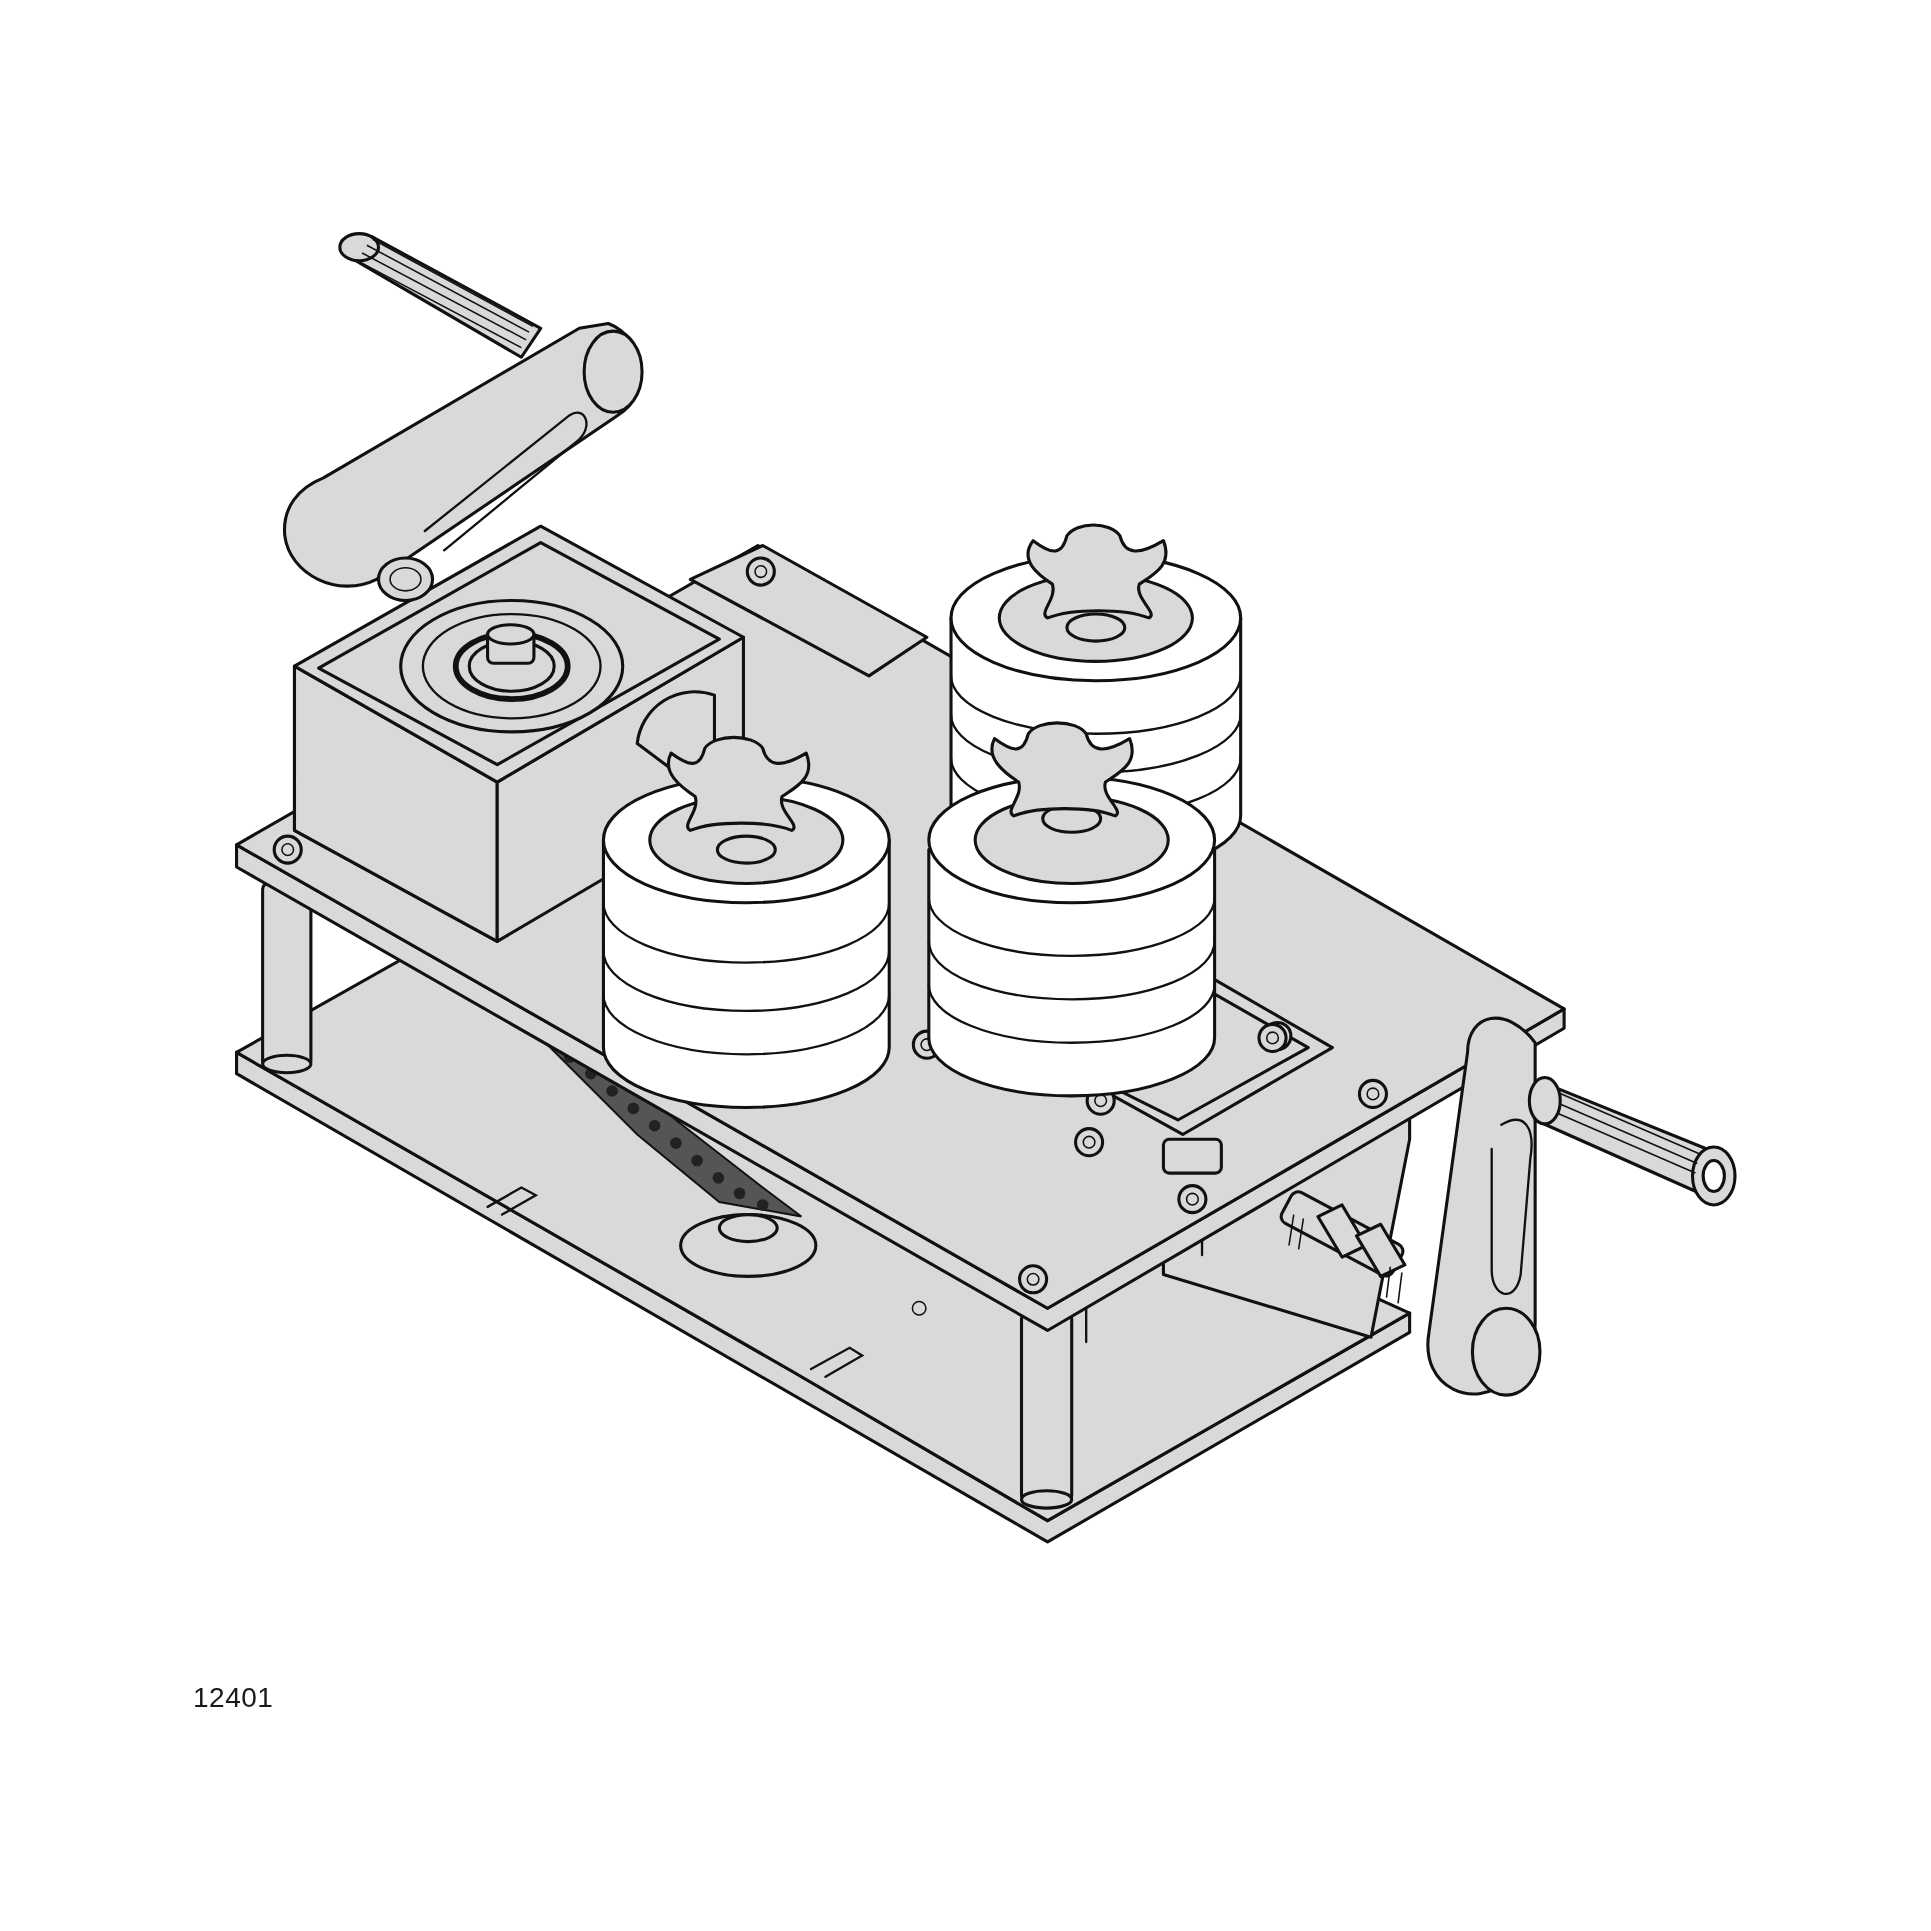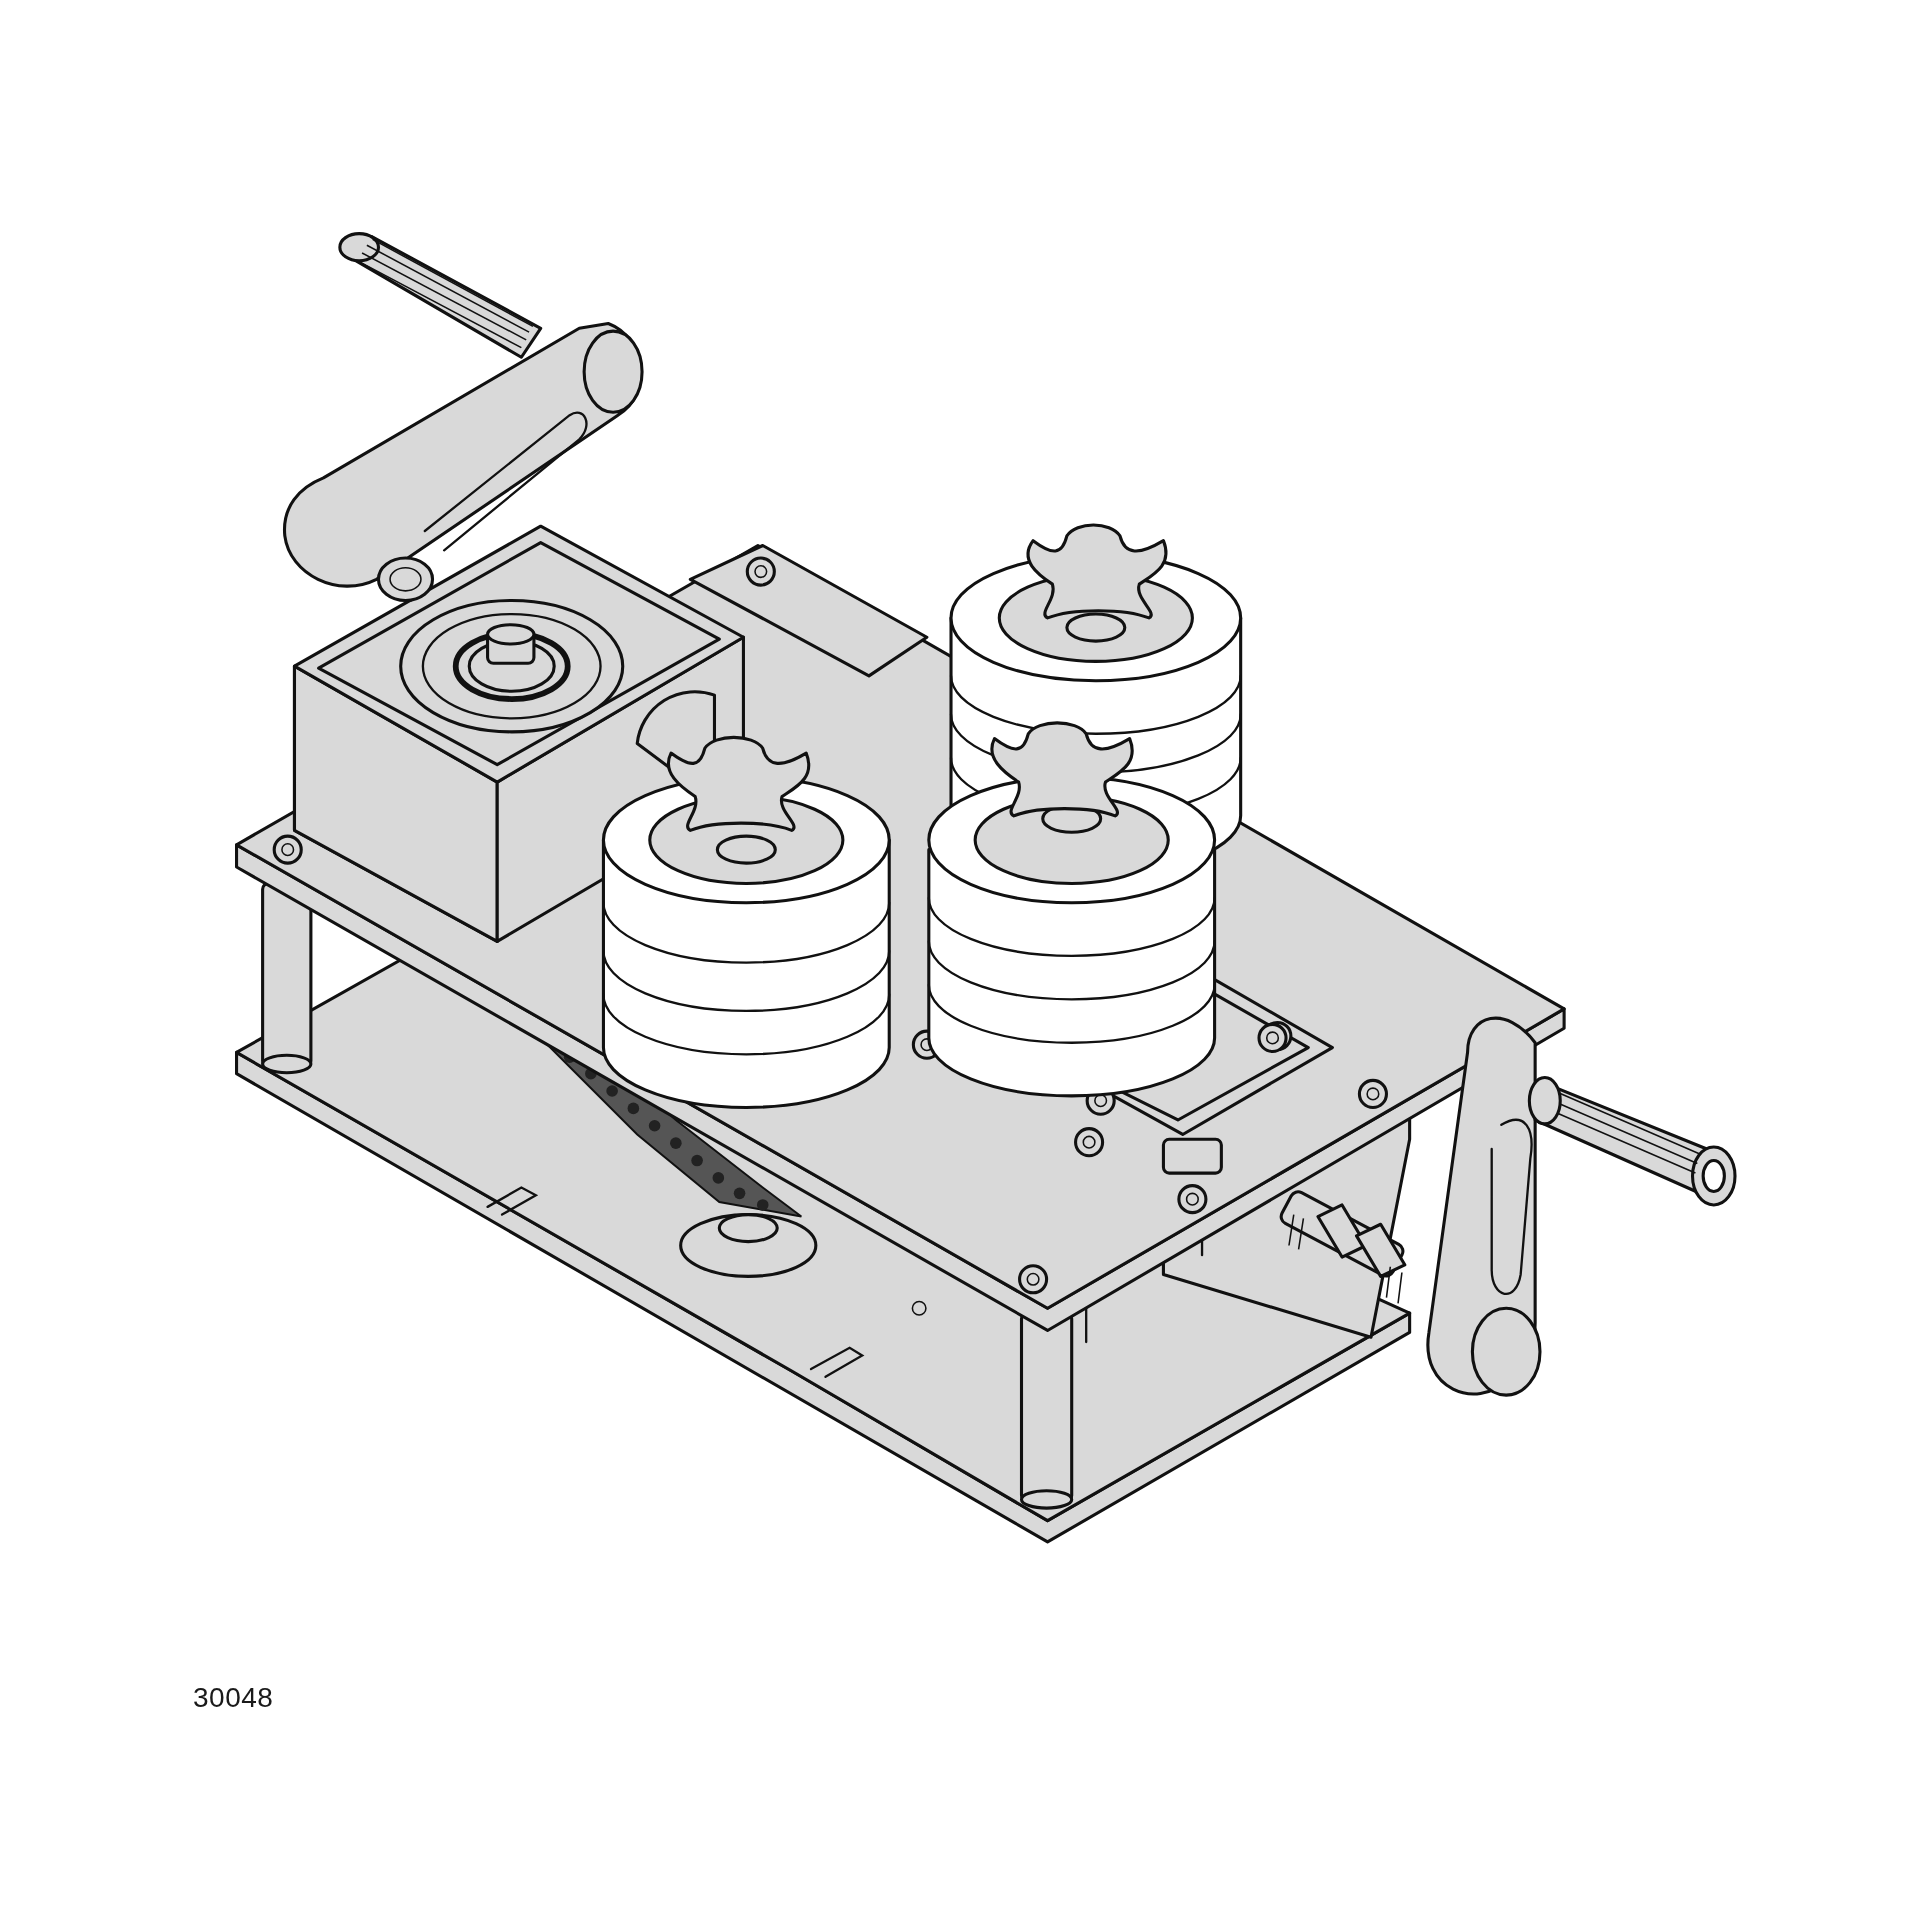--- a/index.html
+++ b/index.html
@@ -177,14 +177,14 @@
     <g class="thin">
       <line x1="1610" y1="1130" x2="1760" y2="1195"></line>
       <line x1="1608" y1="1140" x2="1758" y2="1205"></line>
       <line x1="1606" y1="1150" x2="1756" y2="1215"></line>
     </g>
     <ellipse class="g" cx="1600" cy="1140" rx="16" ry="24"></ellipse>
   </g>
 
 </svg>
 
-<div class="fig-label">30048</div>
+<div class="fig-label">12401</div>
 
 
 </body></html>

